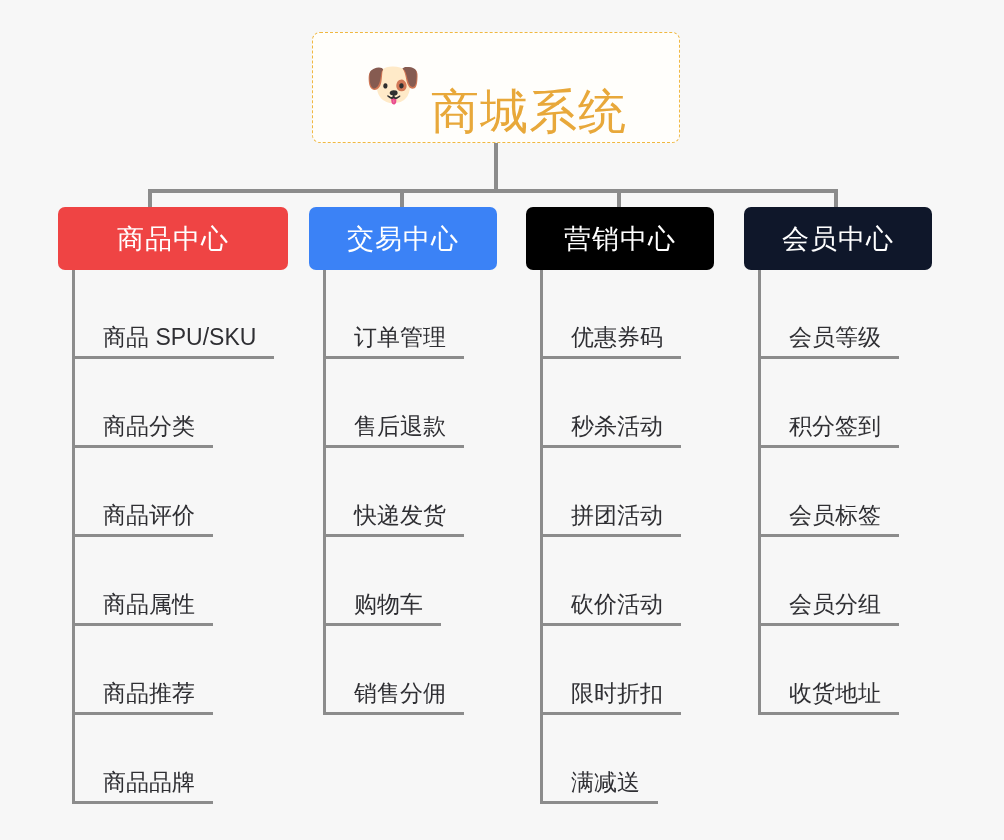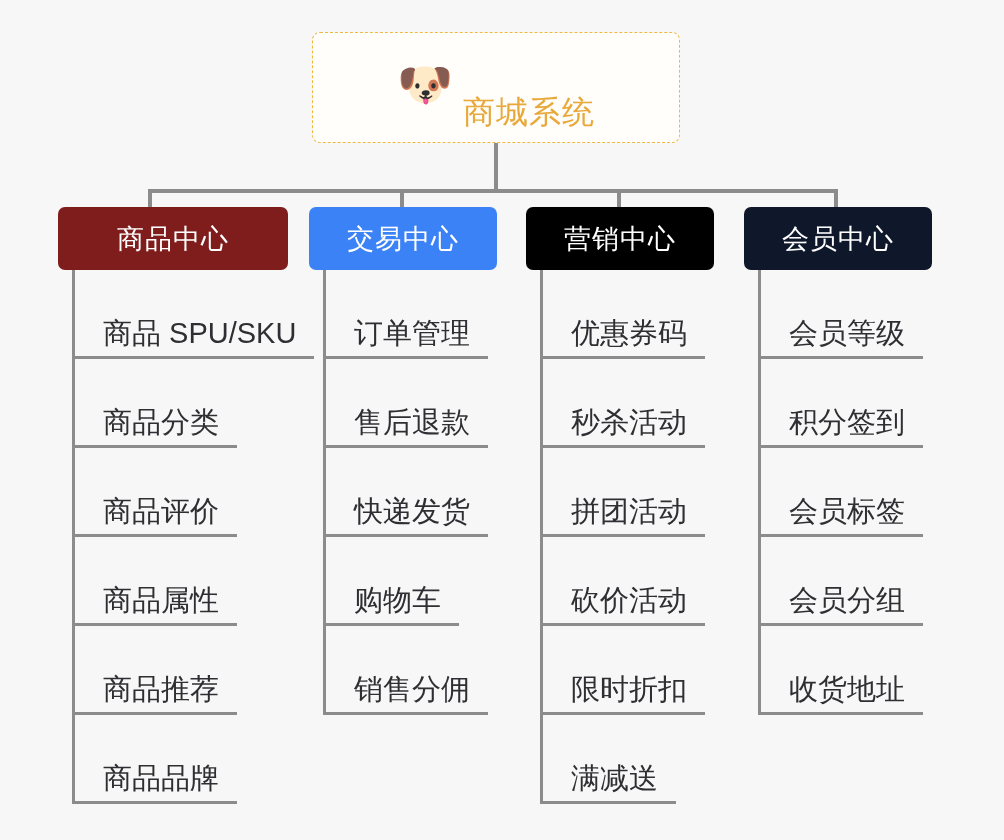--- a/index.html
+++ b/index.html
@@ -40,21 +40,21 @@
     gap: 14px;
   }
   .root-emoji {
     font-size: 45px;
     line-height: 1;
     display: block;
     width: 52px;
     height: 52px;
   }
   .root-title {
-    font-size: 32px;
+    font-size: 48px;
     color: #e8a83a;
     letter-spacing: 1px;
     white-space: nowrap;
     line-height: 1;
     margin-top: 48px;
   }
 
   
   .conn {
     position: absolute;
@@ -96,21 +96,21 @@
     height: 63px;
     border-radius: 7px;
     display: flex;
     align-items: center;
     justify-content: center;
     color: #ffffff;
     font-size: 27px;
     letter-spacing: 1px;
     box-sizing: border-box;
   }
-  .b1 .branch-head { background: #7f1d1d; }
+  .b1 .branch-head { background: #ef4444; }
   .b2 .branch-head { background: #3b82f6; }
   .b3 .branch-head { background: #000000; }
   .b4 .branch-head { background: #0f172a; }
 
   
   .leaf-list {
     position: relative;
     margin-left: 14px;
     border-left: 3px solid #8c8c8c;
     padding-top: 0;
@@ -119,21 +119,21 @@
     height: 89px;
     position: relative;
     box-sizing: border-box;
     display: flex;
     align-items: flex-end;
   }
   .leaf-inner {
     display: inline-block;
     border-bottom: 3px solid #8c8c8c;
     padding: 0 18px 6px 28px;
-    font-size: 29px;
+    font-size: 23px;
     color: #2f2f33;
     white-space: nowrap;
     line-height: 1.1;
   }
 </style>
 </head>
 <body>
 
 <div id="mindmap">
 

